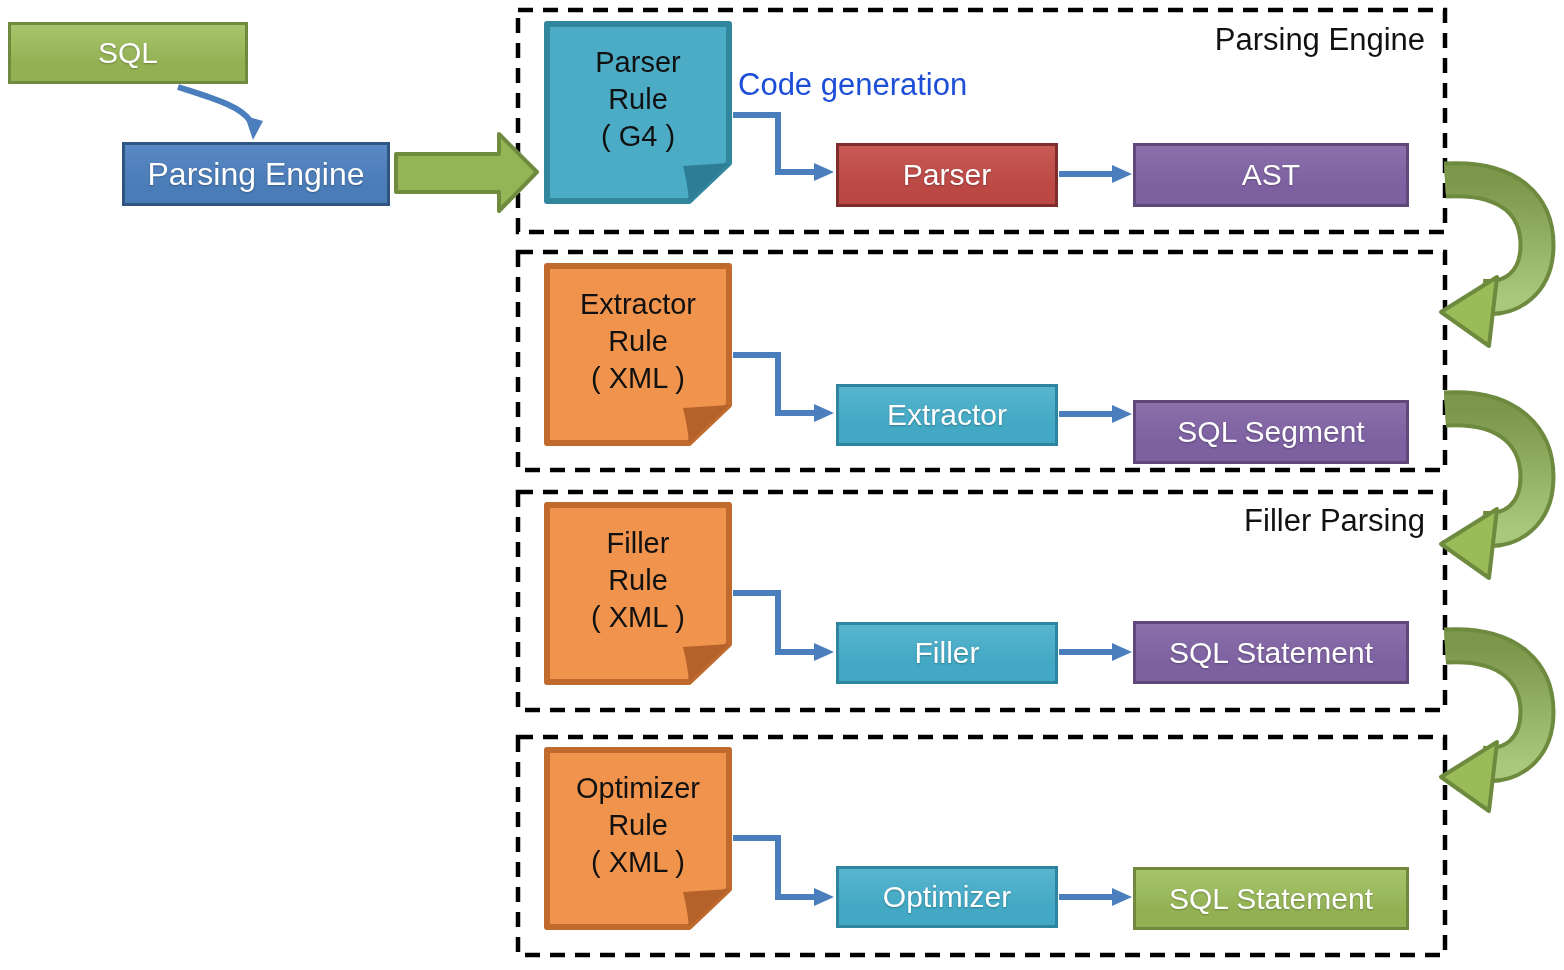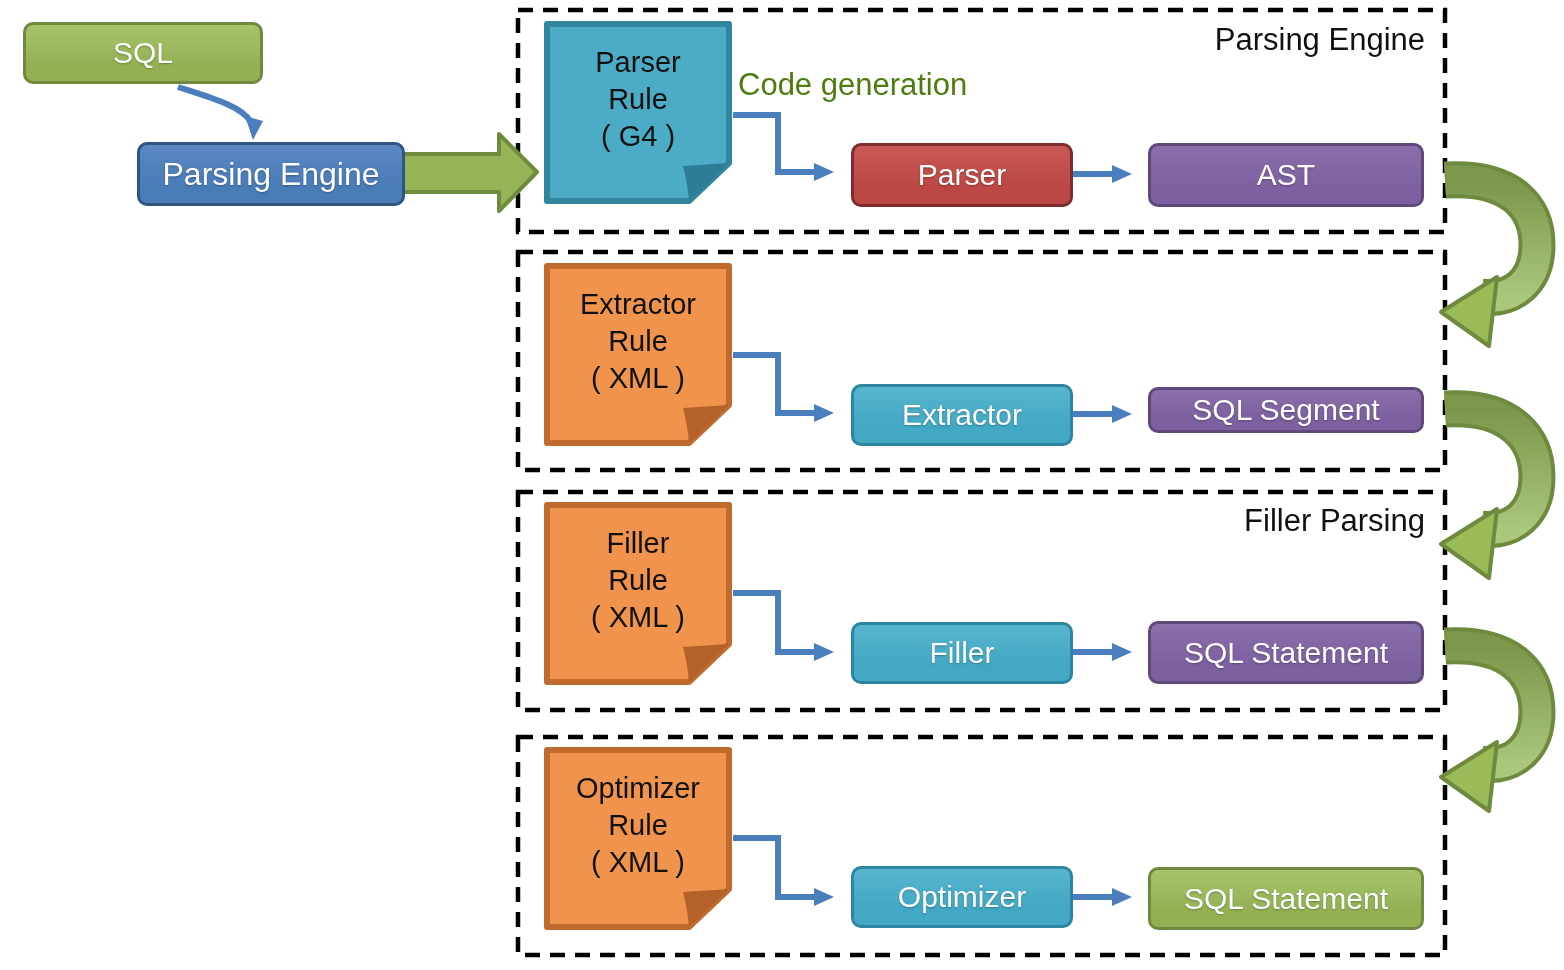--- a/index.html
+++ b/index.html
@@ -4,38 +4,38 @@
 <style>
   html,body{margin:0;padding:0;background:#fff;}
   #canvas{
     position:relative;width:1564px;height:970px;background:#ffffff;overflow:hidden;
     font-family:"Liberation Sans", sans-serif;
   }
   #gfx{position:absolute;left:0;top:0;z-index:1;}
   .rbox{
     position:absolute;z-index:2;box-sizing:border-box;
     display:flex;align-items:center;justify-content:center;
-    color:#ffffff;font-size:30px;line-height:1;border-radius:10px;border:3px solid;
-    text-shadow:0 1px 2px rgba(0,0,0,0.28);white-space:nowrap;margin-left:15px;
+    color:#ffffff;font-size:30px;line-height:1;border-radius:0;border:3px solid;
+    text-shadow:0 1px 2px rgba(0,0,0,0.28);white-space:nowrap;
   }
   .green {background:linear-gradient(180deg,#a7c46b 0%,#93b153 70%);border-color:#71893F;}
   .blue  {background:linear-gradient(180deg,#5a88c2 0%,#4a7cb8 70%);border-color:#2F5580;}
   .red   {background:linear-gradient(180deg,#c85a55 0%,#bb4845 70%);border-color:#7E2D2C;}
   .purple{background:linear-gradient(180deg,#8b70ab 0%,#7c60a0 70%);border-color:#5F497A;}
   .teal  {background:linear-gradient(180deg,#58b5ce 0%,#42a8c4 70%);border-color:#2E85A0;}
   .stage-title{
     position:absolute;z-index:2;right:139px;color:#111111;font-size:31px;line-height:1.05;
     white-space:nowrap;
   }
   .note-label{
     position:absolute;z-index:2;left:543px;width:190px;text-align:center;
     color:#111111;font-size:29px;line-height:37px;white-space:pre-line;
   }
   .free-label{
-    position:absolute;z-index:2;color:#4d7c0f;font-size:31px;white-space:nowrap;
+    position:absolute;z-index:2;color:#1d4ed8;font-size:31px;white-space:nowrap;
   }
 </style>
 </head>
 <body>
 
 <div id="canvas">
 
   <svg id="gfx" width="1564" height="970" viewBox="0 0 1564 970">
     <defs>
       <linearGradient id="bandGrad" x1="0" y1="0" x2="0" y2="1">
@@ -142,21 +142,21 @@
   <div class="note-label" style="top:770px">Optimizer
 Rule
 ( XML )</div>
 
   <div class="free-label" style="left:738px;top:67px">Code generation</div>
 
   <div class="rbox red" style="left:836px;top:143px;width:222px;height:64px">Parser</div>
   <div class="rbox purple" style="left:1133px;top:143px;width:276px;height:64px">AST</div>
 
   <div class="rbox teal" style="left:836px;top:384px;width:222px;height:62px">Extractor</div>
-  <div class="rbox purple" style="left:1133px;top:387px;width:276px;height:46px">SQL Segment</div>
+  <div class="rbox purple" style="left:1133px;top:400px;width:276px;height:64px">SQL Segment</div>
 
   <div class="rbox teal" style="left:836px;top:622px;width:222px;height:62px">Filler</div>
   <div class="rbox purple" style="left:1133px;top:621px;width:276px;height:63px">SQL Statement</div>
 
   <div class="rbox teal" style="left:836px;top:866px;width:222px;height:62px">Optimizer</div>
   <div class="rbox green" style="left:1133px;top:867px;width:276px;height:63px">SQL Statement</div>
 
 </div>
 
 </body></html>

